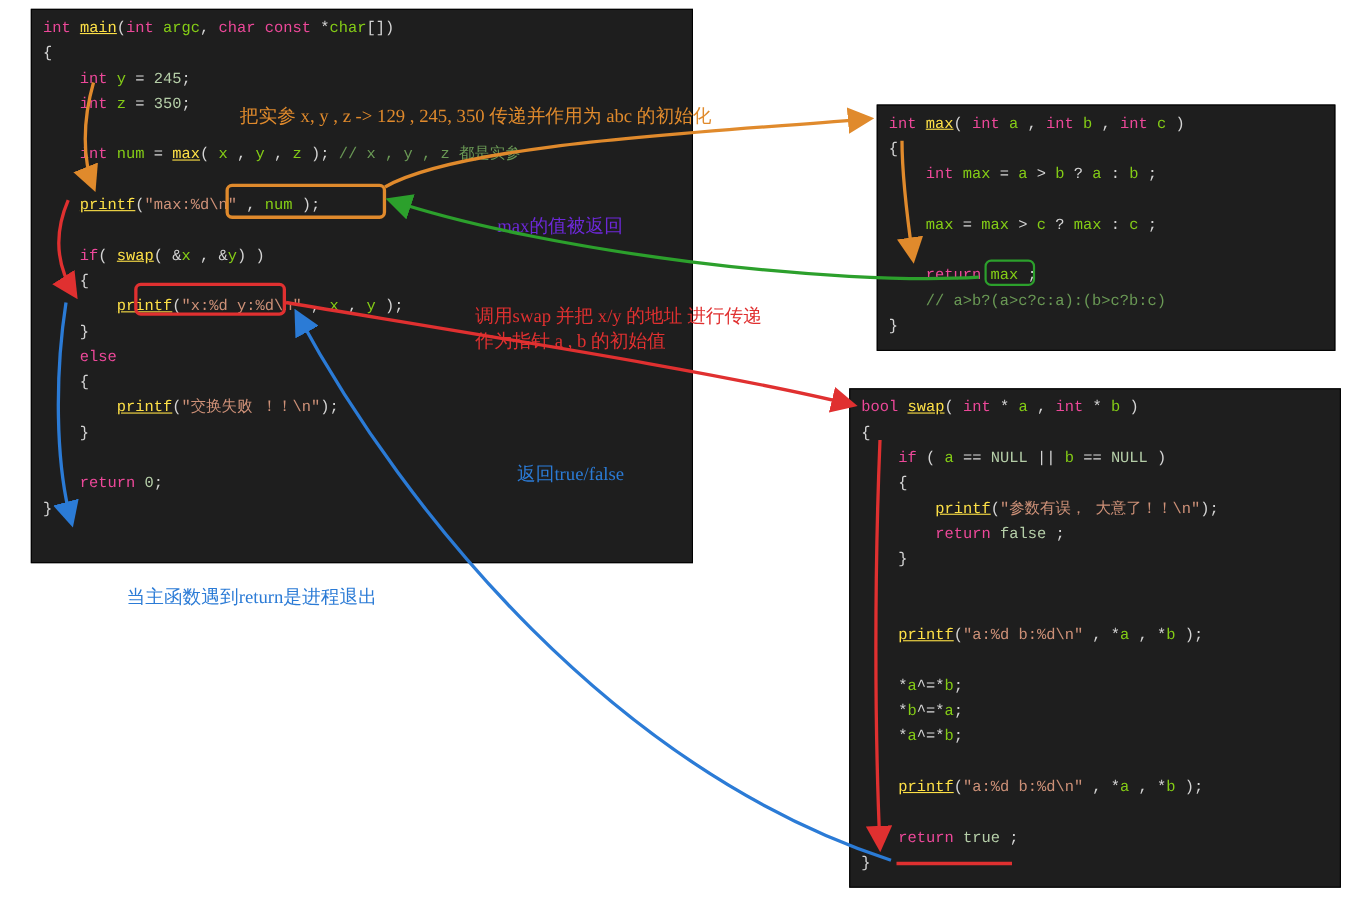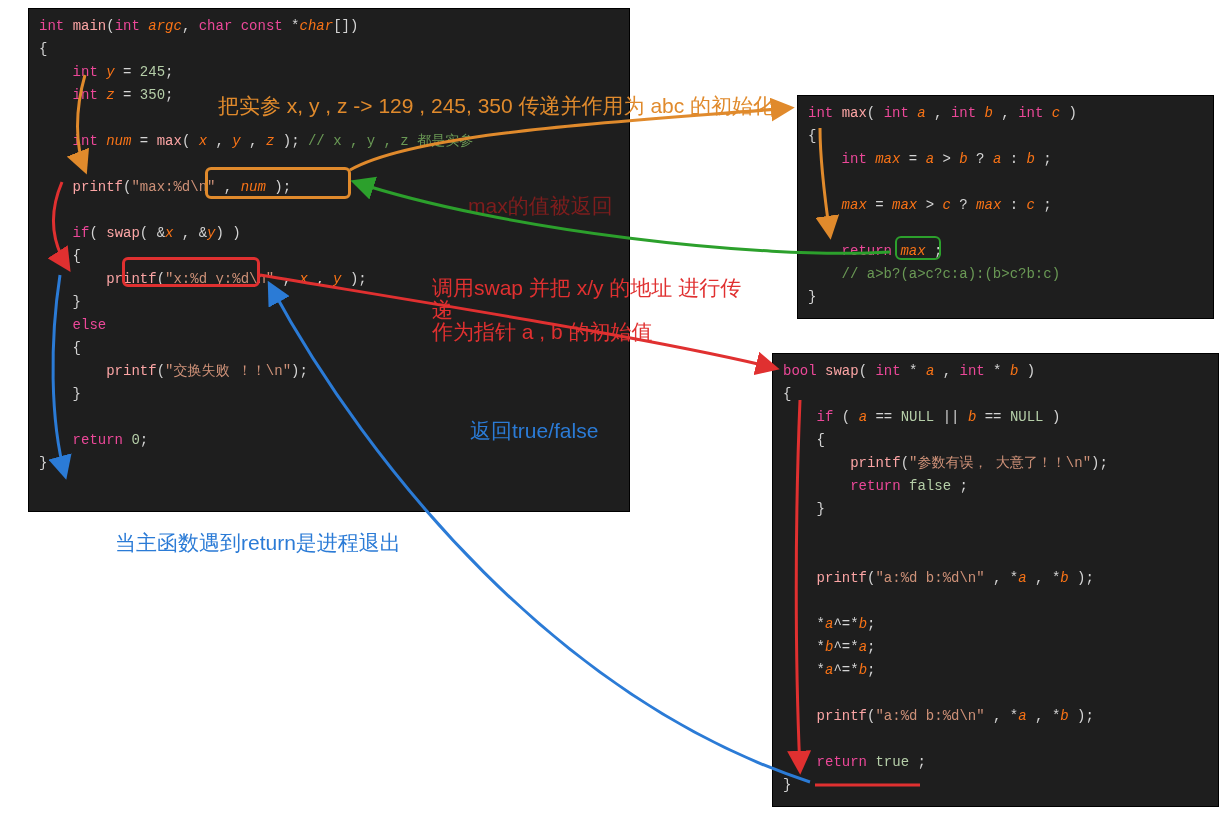--- a/index.html
+++ b/index.html
@@ -10,30 +10,30 @@
   .code-block{
     position:absolute;background:#1e1e1e;color:#d4d4d4;
     padding:6px 10px;font-size:14px;line-height:23px;
     border:1px solid #000;
   }
   #block-main{left:28px;top:8px;width:580px;height:490px;}
   #block-max{left:797px;top:95px;width:395px;height:210px;}
   #block-swap{left:772px;top:353px;width:425px;height:440px;}
   pre{margin:0;white-space:pre;font-family:inherit;}
   .kw{color:#ec4899;}
-  .fn{color:#fca5a5;}
-  .var{color:#f97316;font-style:italic;}
+  .fn{color:#fde047;text-decoration:underline;}
+  .var{color:#84cc16;}
   .num{color:#b5cea8;}
   .str{color:#ce9178;}
   .cmt{color:#6a9955;}
   .pn{color:#d4d4d4;}
 
-  .note{position:absolute;font-size:21px;font-family:Liberation Sans, sans-serif;line-height:22px;}
+  .note{position:absolute;font-size:17px;font-family:Liberation Serif, serif;line-height:22px;}
   #note-orange{color:#e08a2c;left:218px;top:95px;width:570px;}
-  #note-green{color:#7f1d1d;left:468px;top:195px;}
+  #note-green{color:#6d28d9;left:452px;top:195px;}
   #note-red{color:#e03030;left:432px;top:277px;width:320px;}
   #note-blue-a{color:#2b7bd6;left:470px;top:420px;}
   #note-blue-b{color:#2b7bd6;left:115px;top:532px;}
 
   
   .hlbox{position:absolute;border:3px solid;border-radius:6px;background:transparent;}
   #hl-max-call{left:205px;top:167px;width:140px;height:26px;border-color:#e08a2c;}
   #hl-swap-call{left:122px;top:257px;width:132px;height:24px;border-color:#e03030;}
   #hl-return-max{left:895px;top:236px;width:42px;height:20px;border-color:#2ca02c;border-width:2px;}
 

